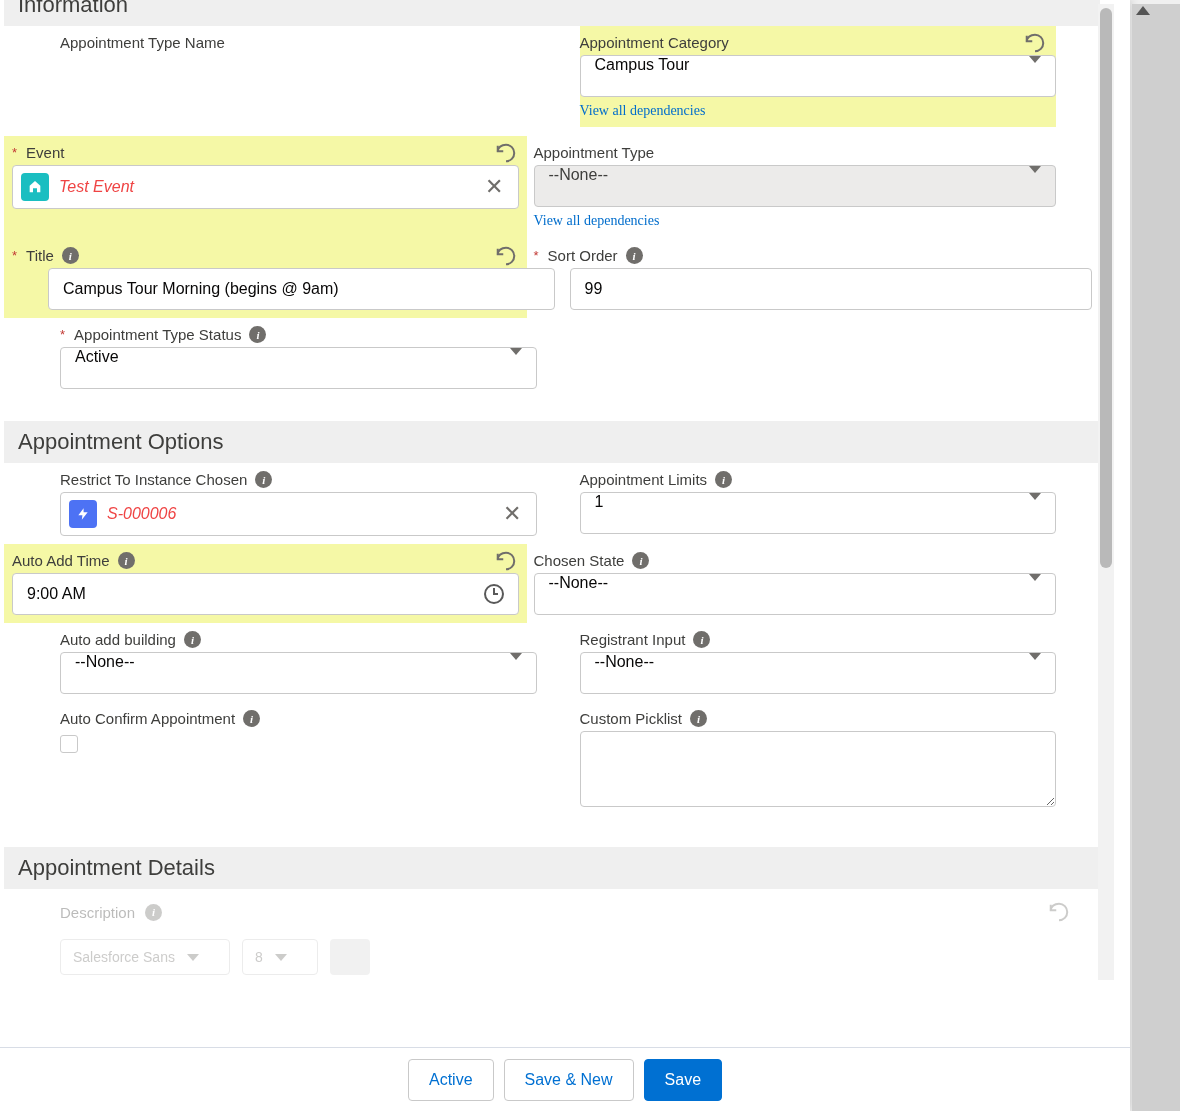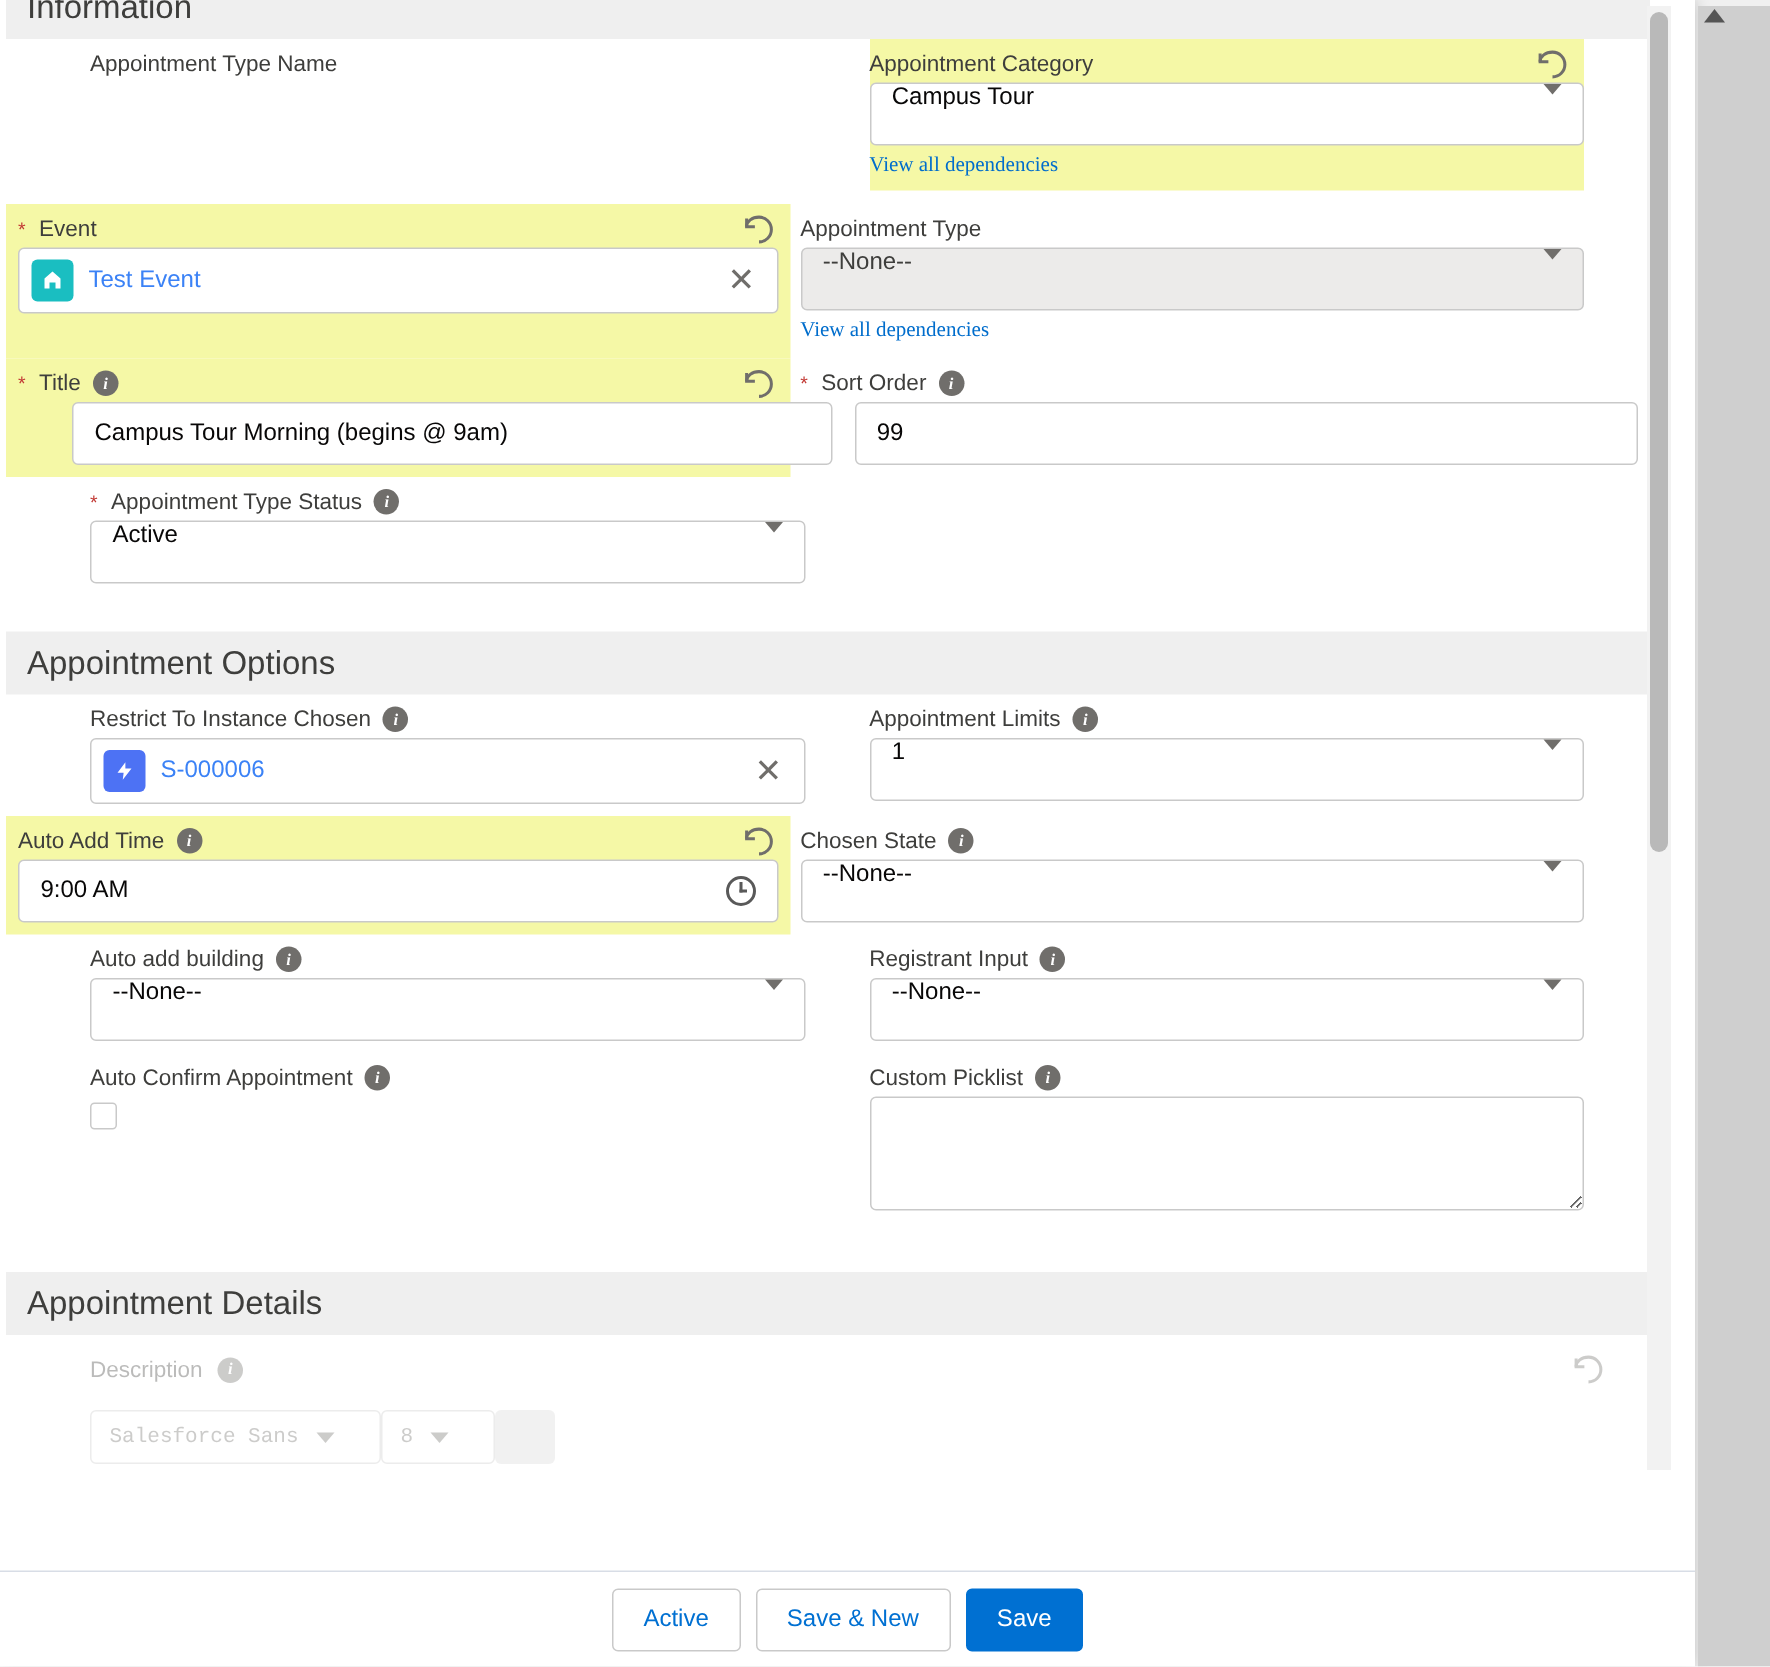--- a/index.html
+++ b/index.html
@@ -166,21 +166,22 @@
     }
     .lookup-icon.teal {
       background: #1abec1;
     }
     .lookup-icon.blue {
       background: #4d72f4;
     }
     .lookup-text {
       flex: 1;
       font-size: 16px;
-      color: #3b82f6;
+      color: #ef4444;
+      font-style: italic;
     }
     .lookup-clear {
       color: #706e6b;
       font-size: 22px;
       cursor: pointer;
       padding-right: 6px;
       font-weight: 300;
     }
     .link {
       color: #006dcc;
@@ -282,23 +283,23 @@
     }
     .ghost-label {
       font-size: 15px;
       color: #3e3e3c;
       display: flex;
       align-items: center;
       gap: 10px;
     }
     .ghost-toolbar {
       display: flex;
+      gap: 12px;
       margin-top: 16px;
       align-items: center;
-      font-family: Liberation Mono, monospace;
     }
     .ghost-select {
       height: 36px;
       border: 1px solid #c9c9c9;
       border-radius: 4px;
       padding: 0 30px 0 12px;
       color: #706e6b;
       background: #fff;
       display: flex;
       align-items: center;

